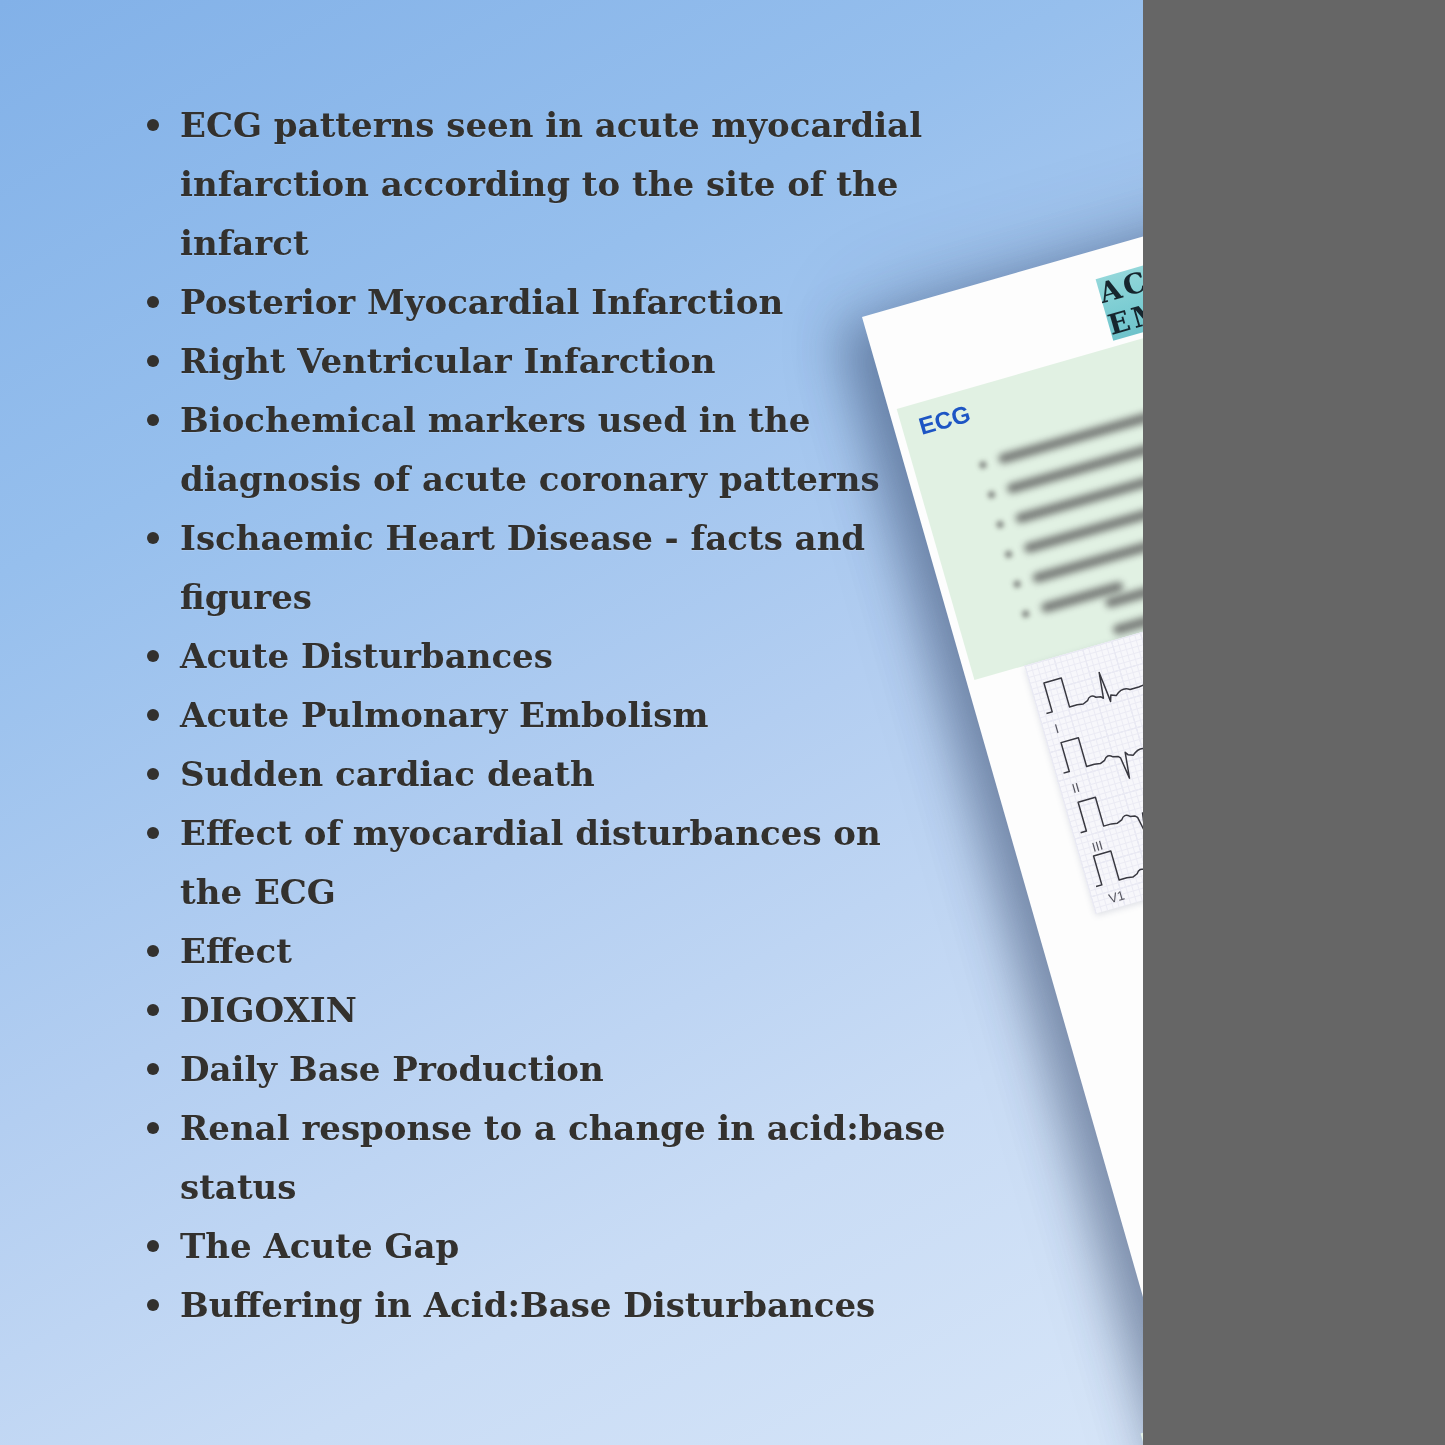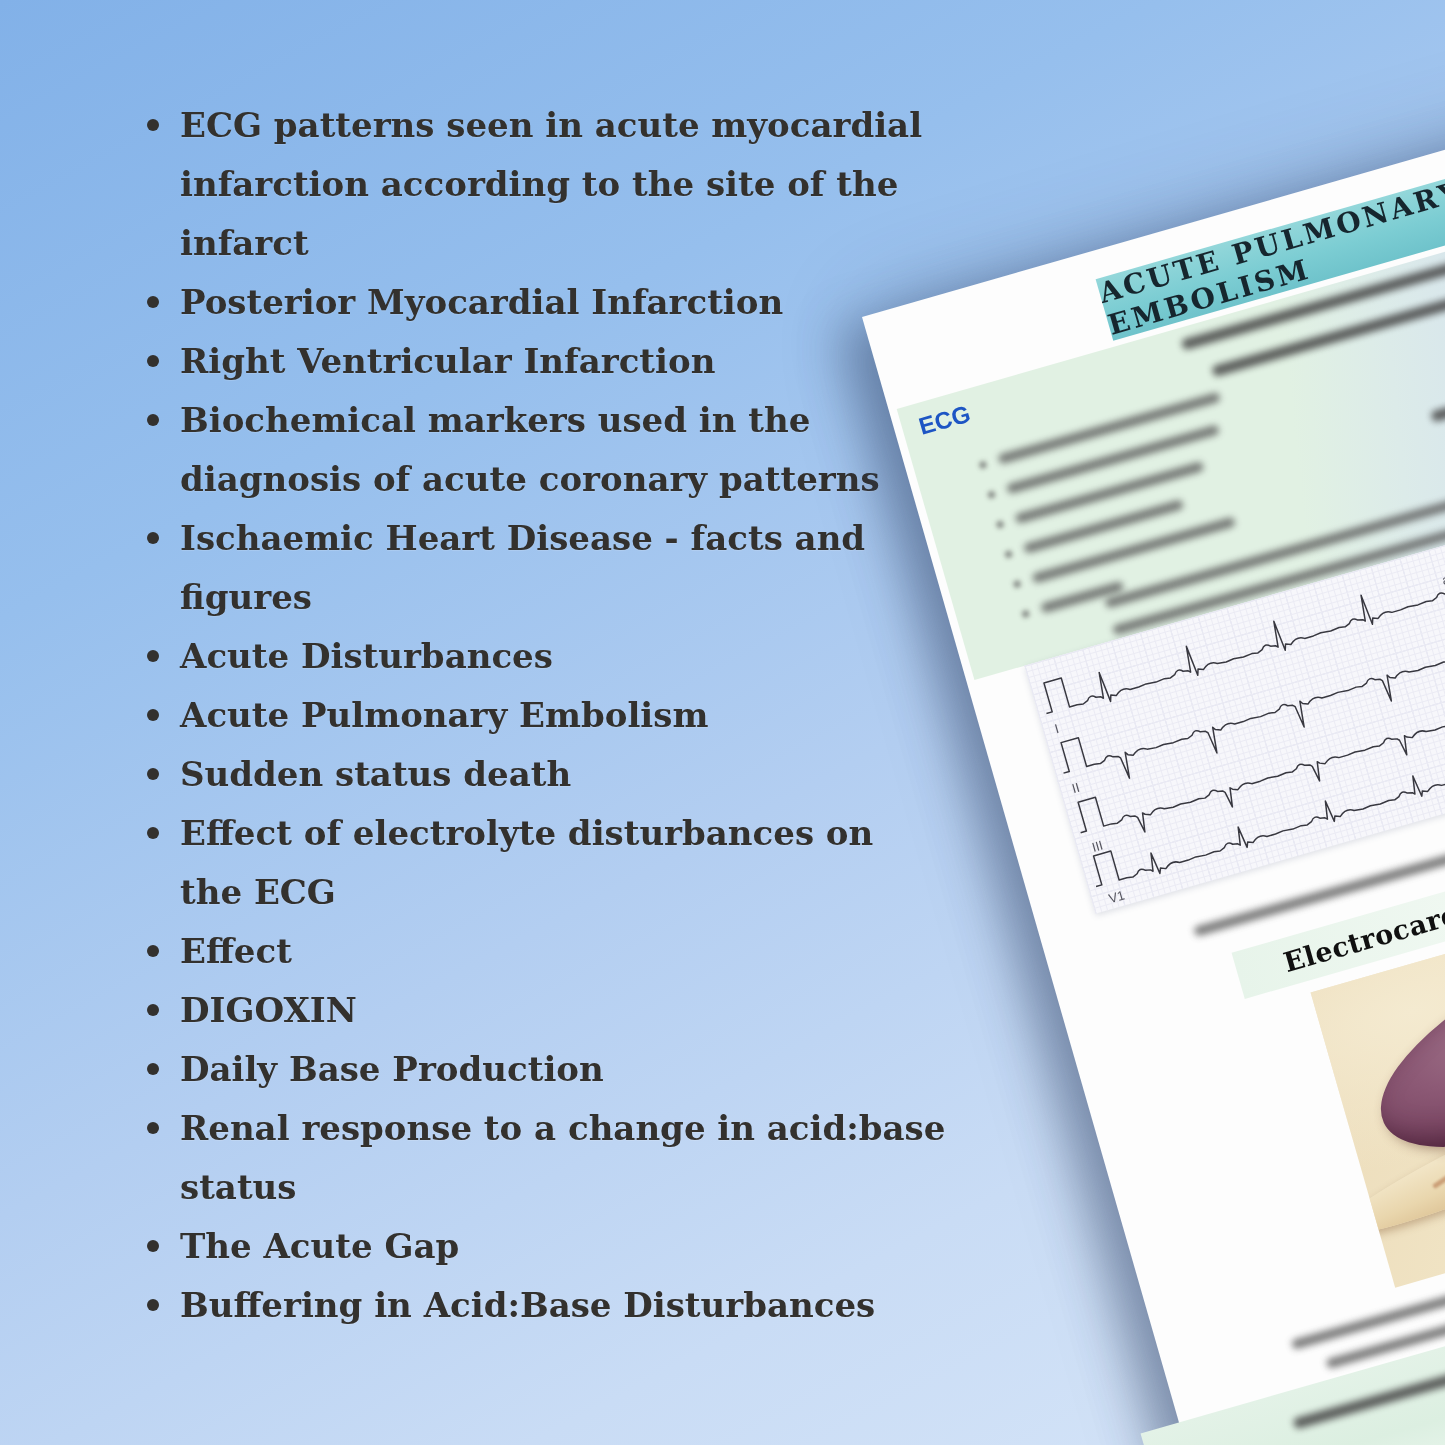--- a/index.html
+++ b/index.html
@@ -1,17 +1,17 @@
 <!DOCTYPE html>
 <html><head>
 <meta charset="utf-8">
 <style>
   html,body{margin:0;padding:0;background:#666;}
   .stage{
-    position:relative;width:1445px;height:1445px;overflow:hidden;
+    position:relative;width:1143px;height:1445px;overflow:hidden;
     background:linear-gradient(152deg,#82b1e8 0%,#96bfed 28%,#b3cef1 55%,#c9dcf5 78%,#d6e5f8 100%);
     font-family:"DejaVu Serif",serif;
   }
   
   .topics{
     position:absolute;left:180px;top:96px;width:790px;
     list-style:none;margin:0;padding:0;
   }
   .topics li{
     position:relative;
@@ -119,22 +119,22 @@
 infarction according to the site of the
 infarct</li>
       <li>Posterior Myocardial Infarction</li>
       <li>Right Ventricular Infarction</li>
       <li>Biochemical markers used in the
 diagnosis of acute coronary patterns</li>
       <li>Ischaemic Heart Disease - facts and
 figures</li>
       <li>Acute Disturbances</li>
       <li>Acute Pulmonary Embolism</li>
-      <li>Sudden status death</li>
-      <li>Effect of electrolyte disturbances on
+      <li>Sudden cardiac death</li>
+      <li>Effect of myocardial disturbances on
 the ECG</li>
       <li>Effect</li>
       <li>DIGOXIN</li>
       <li>Daily Base Production</li>
       <li>Renal response to a change in acid:base
 status</li>
       <li>The Acute Gap</li>
       <li>Buffering in Acid:Base Disturbances</li>
     </ul>
 

